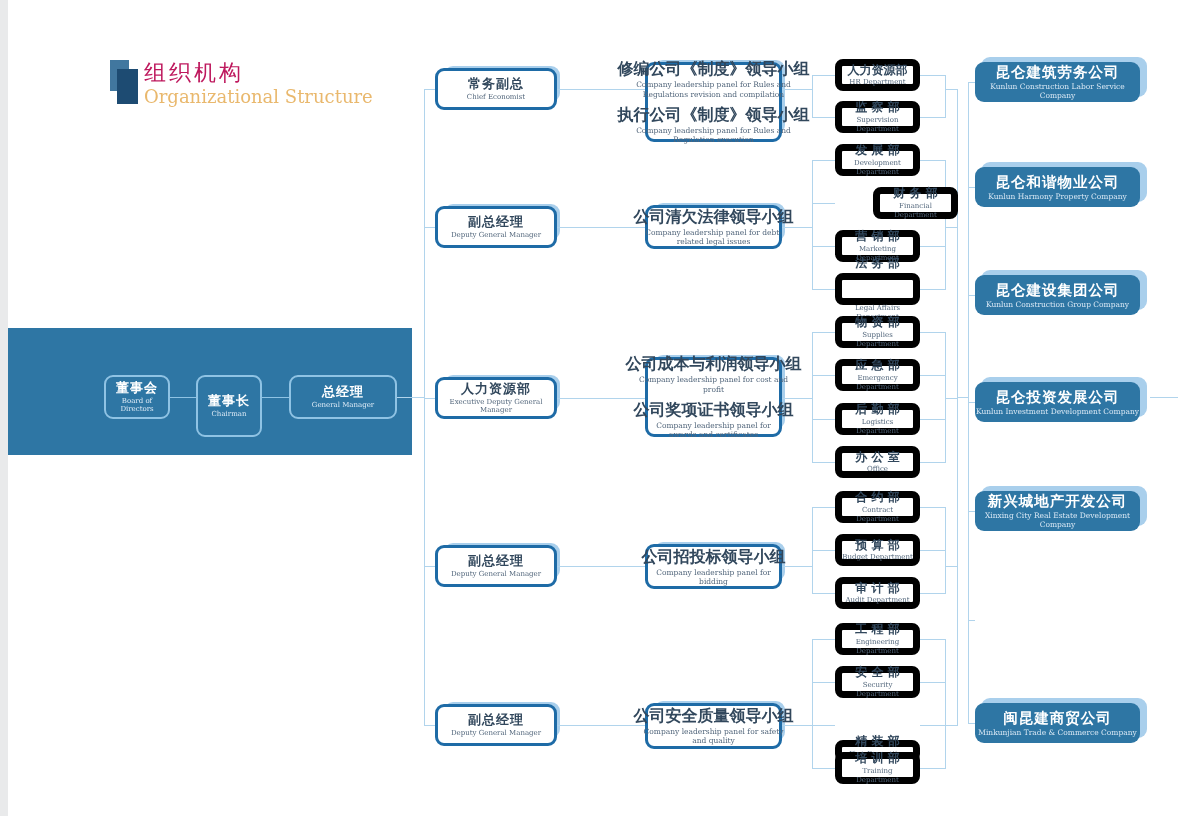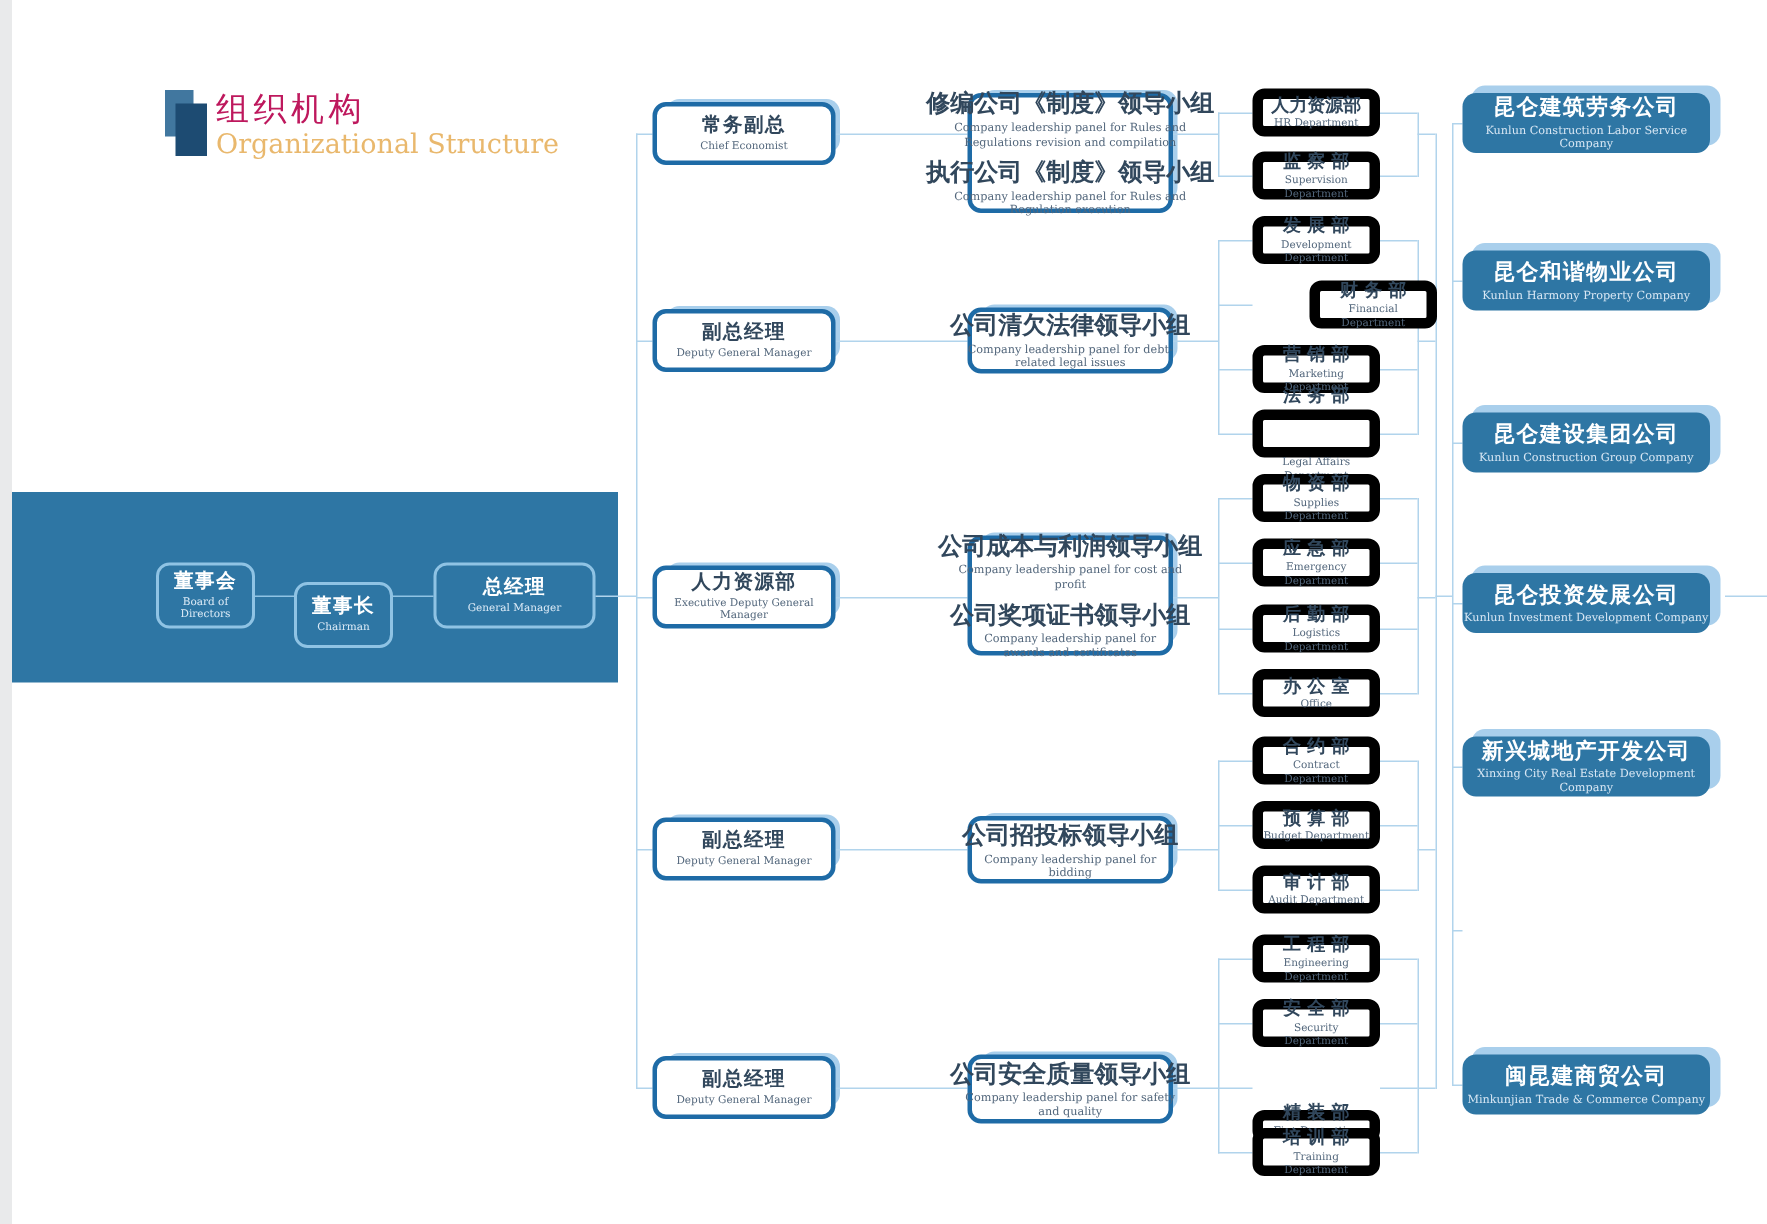--- a/index.html
+++ b/index.html
@@ -56,21 +56,21 @@
     <div class="t-en">Organizational Structure</div>
   </div>
 
   <div class="board">
     <div class="bline" style="left:162px;top:69px;width:26px;height:1px"></div>
     <div class="bline" style="left:254px;top:69px;width:27px;height:1px"></div>
     <div class="box bbox" style="left:96px;top:47px;width:66px;height:44px">
       <div class="zh">董事会</div>
       <div class="en">Board of Directors</div>
     </div>
-    <div class="box bbox" style="left:188px;top:60px;width:66px;height:44px">
+    <div class="box bbox" style="left:188px;top:47px;width:66px;height:62px">
       <div class="zh">董事长</div>
       <div class="en">Chairman</div>
     </div>
     <div class="box bbox" style="left:281px;top:47px;width:108px;height:44px">
       <div class="zh">总经理</div>
       <div class="en">General Manager</div>
     </div>
   </div>
 
   <div id="diagram"></div>

